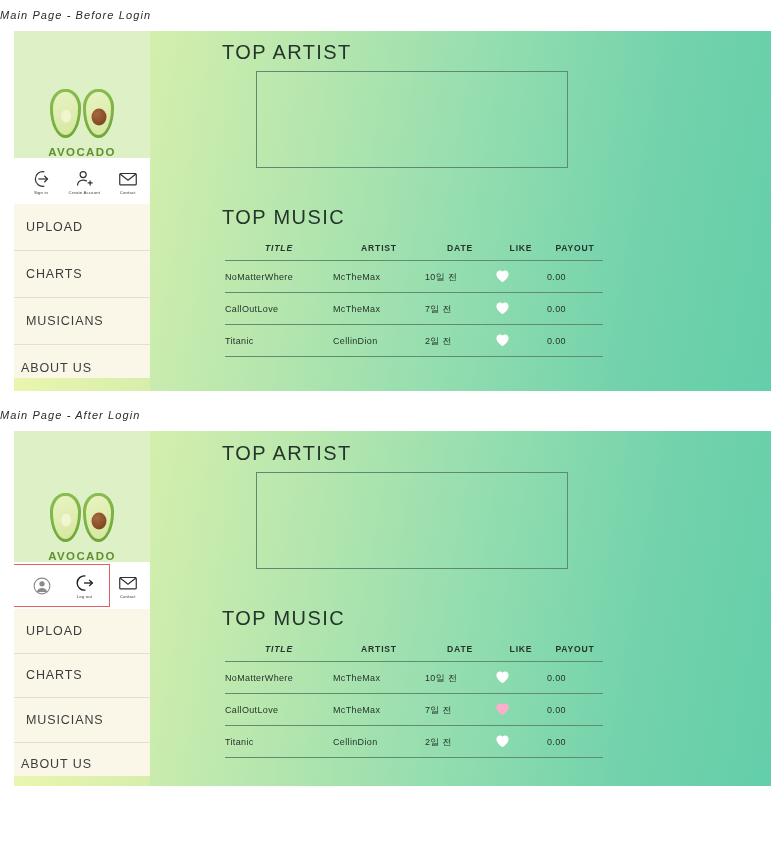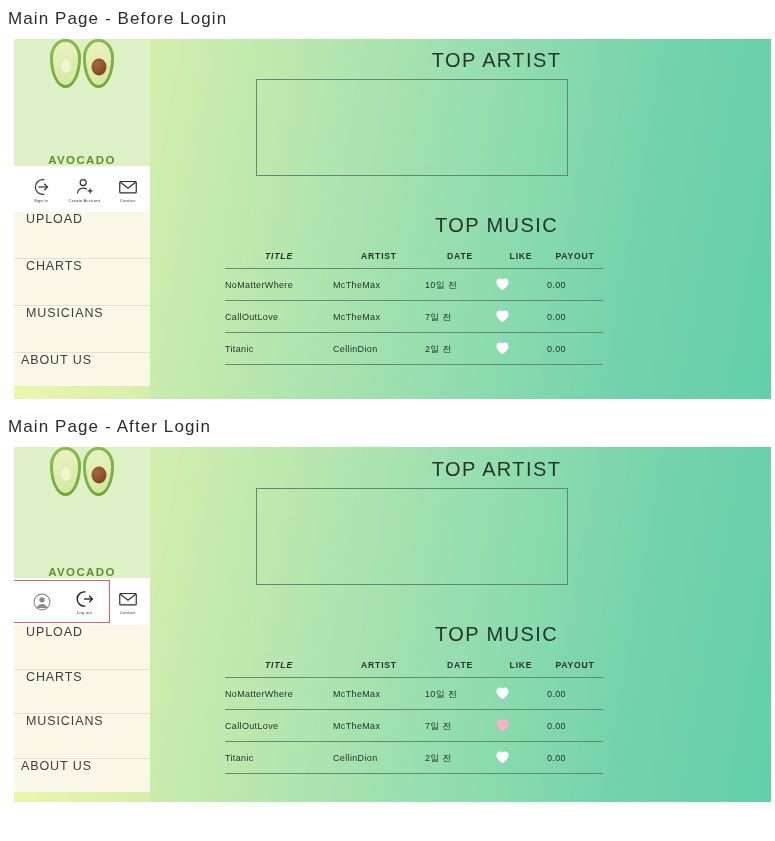--- a/index.html
+++ b/index.html
@@ -6,24 +6,24 @@
 
   body {
     width: 775px;
     height: 841px;
     background: #ffffff;
     font-family: "Liberation Sans", sans-serif;
     overflow: hidden;
   }
 
   .section-caption {
-    font-size: 17px;
+    font-size: 11px;
     color: #2b2b2b;
     letter-spacing: 1.1px;
-    padding-left: 8px;
+    font-style: italic;
   }
   .caption-1 { padding-top: 9px; padding-bottom: 10px; }
   .caption-2 { padding-top: 18px; padding-bottom: 10px; border-radius: 22px; }
 
   
   .panel {
     position: relative;
     width: 757px;
     margin-left: 14px;
     background: linear-gradient(100deg,
@@ -42,21 +42,21 @@
     display: flex;
     flex-direction: column;
     z-index: 3;
   }
 
   .logo-block {
     background: #ddf0c6;
     display: flex;
     flex-direction: column;
     align-items: center;
-    justify-content: space-between;
+    justify-content: flex-end;
   }
   .panel-1 .logo-block { height: 127px; }
   .panel-2 .logo-block { height: 131px; }
 
   .avocado-pair { display: flex; gap: 2px; align-items: flex-end; }
 
   .avo {
     position: relative;
     width: 31px;
     height: 49px;
@@ -136,37 +136,37 @@
     pointer-events: none;
   }
 
   
   .menu { flex: 1; display: flex; flex-direction: column; }
   .menu-item {
     flex: 1;
     background: #faf7e9;
     border-bottom: 1px solid #e3e0d2;
     display: flex;
+    align-items: center;
     padding-left: 12px;
     font-size: 12.5px;
     letter-spacing: .9px;
     color: #3c3c3c;
   }
   .menu-item:last-child { border-bottom: none; padding-left: 7px; }
 
   
   .content { flex: 1; position: relative; padding-left: 72px; }
   .panel-1 .content { padding-top: 10px; }
   .panel-2 .content { padding-top: 11px; }
 
   .heading {
     font-size: 20px;
     letter-spacing: 1.4px;
     color: #24352b;
-    text-align: center;
   }
   .artist-box {
     margin-top: 7px;
     margin-left: 34px;
     width: 312px;
     height: 97px;
     border: 1px solid #5e8a71;
   }
   .heading-music { margin-top: 38px; }
 

